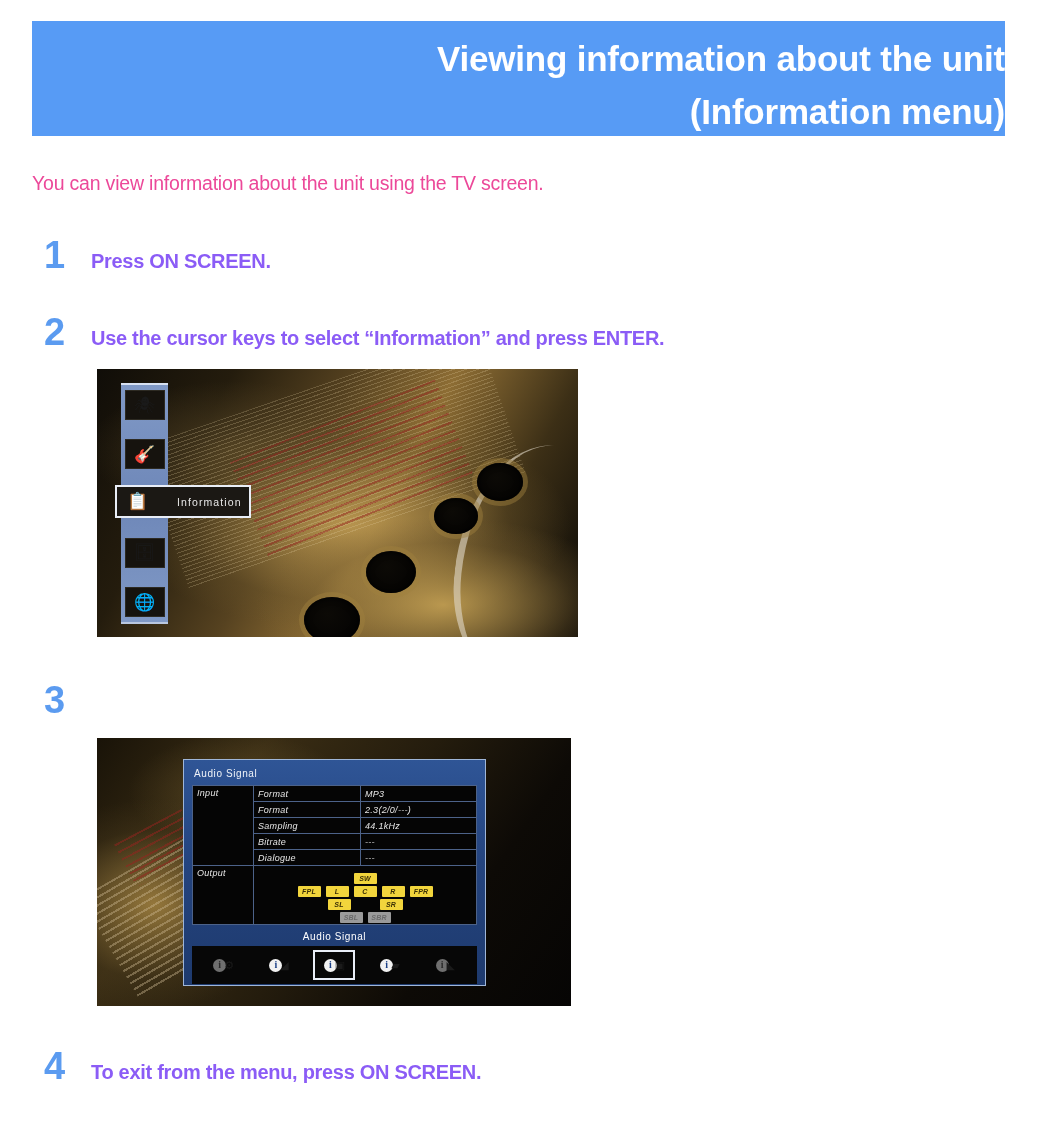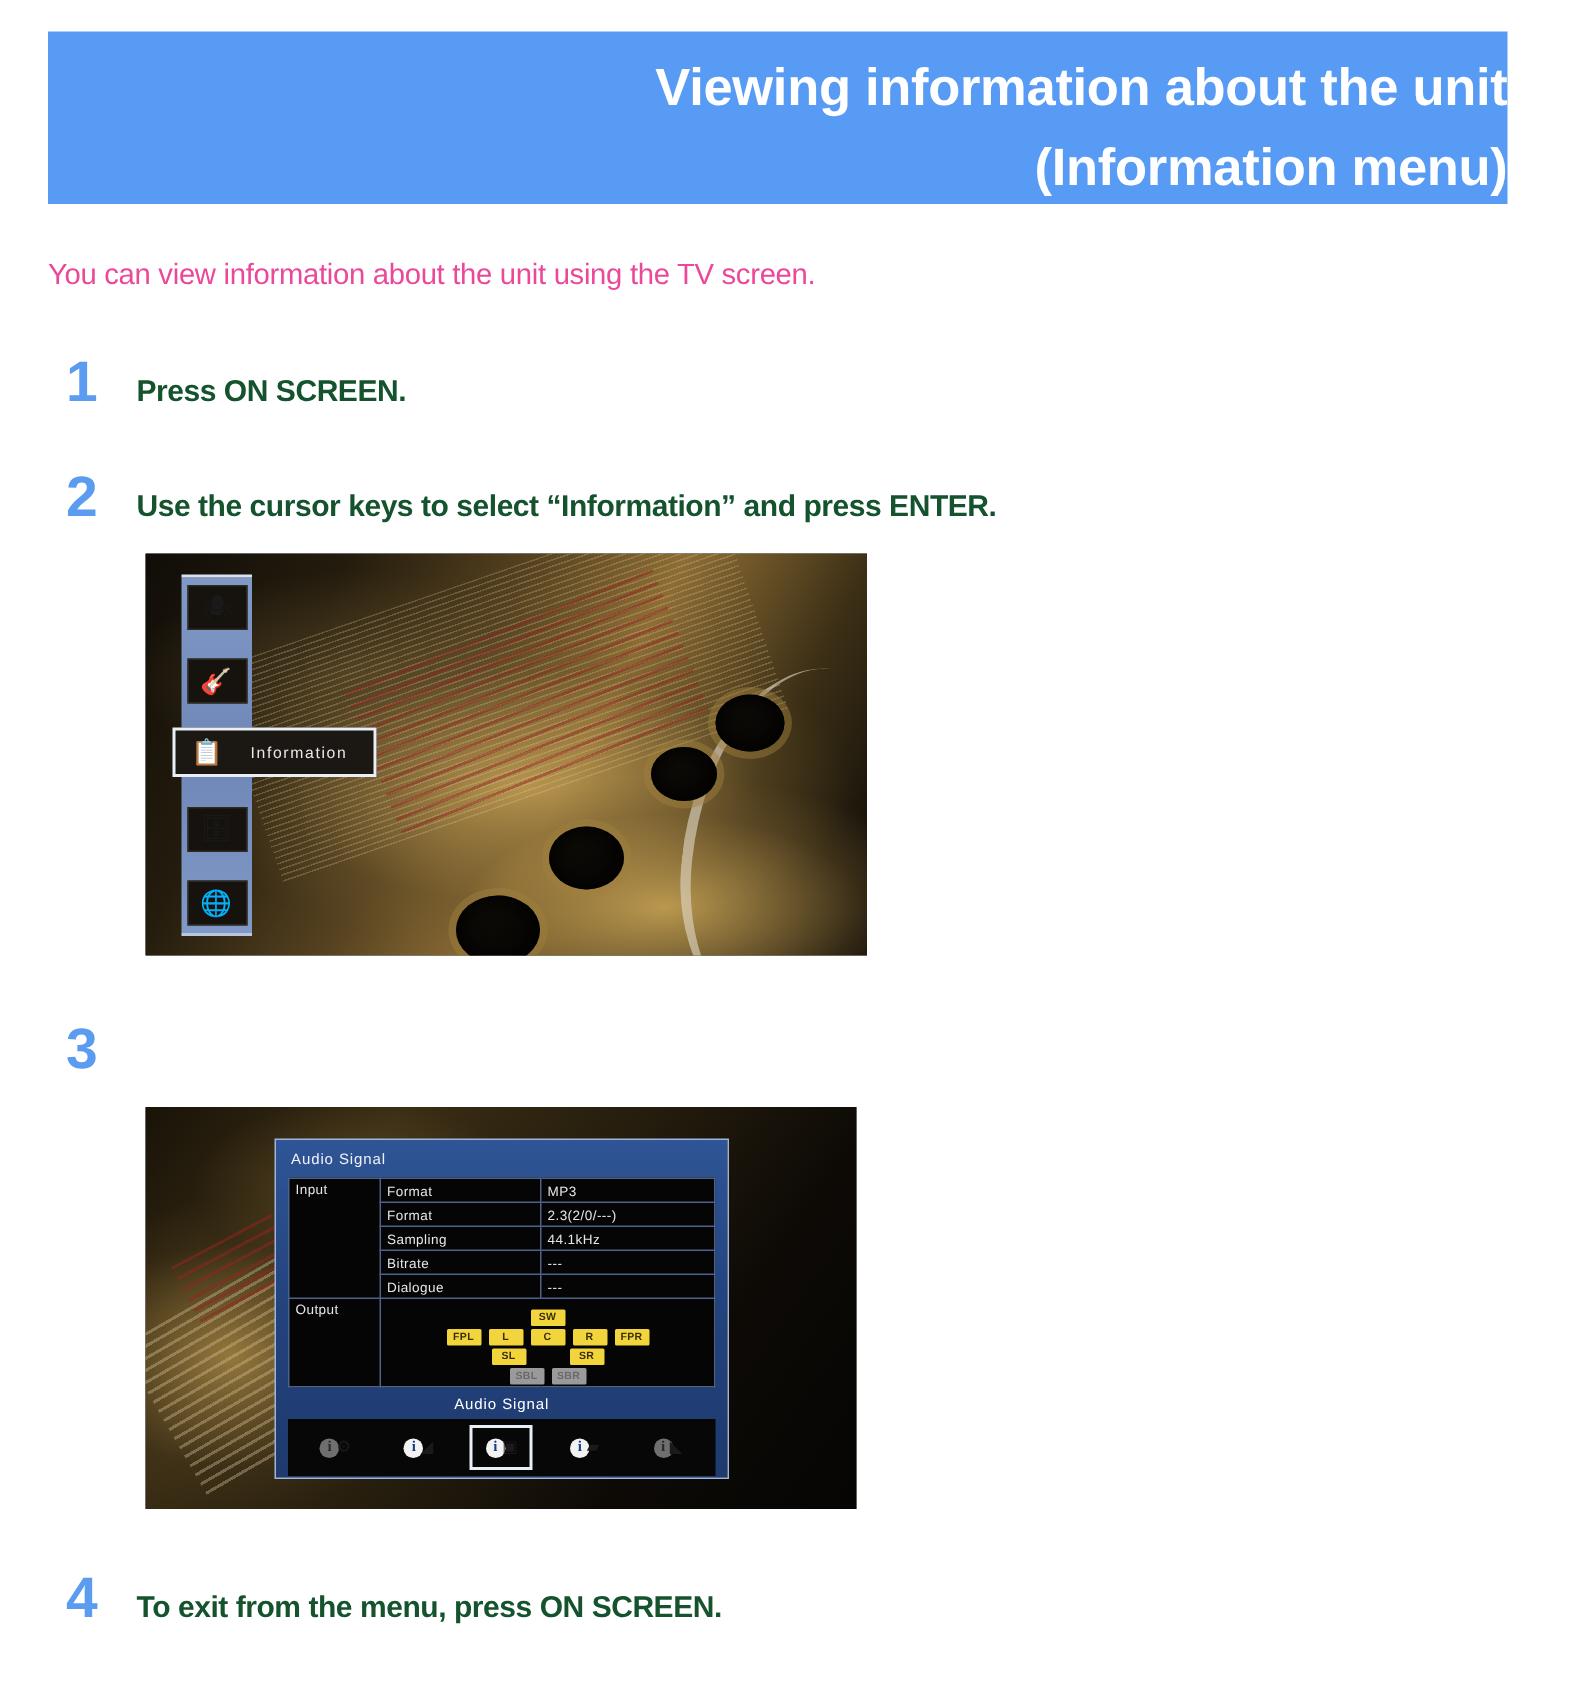--- a/index.html
+++ b/index.html
@@ -58,21 +58,21 @@
     color: #5b9bf0;
     font-size: 38px;
     font-weight: bold;
     width: 47px;
     flex: 0 0 47px;
     line-height: 1;
   }
   .step-text {
     font-size: 20px;
     font-weight: bold;
-    color: #14532d;
+    color: #8b5cf6;
     letter-spacing: -0.3px;
     line-height: 1;
   }
   .arrow-glyph { font-size: 19px; font-weight: normal; }
 
   #step1 { top: 236px; }
   #step2 { top: 313px; }
   #step3 { top: 681px; }
   #step4 { top: 1047px; }
 
@@ -181,21 +181,21 @@
   }
   .menu-selected .sel-icon {
     width: 34px; height: 25px;
     display: flex; align-items: center; justify-content: center;
     font-size: 17px;
   }
   .menu-selected .sel-label {
     color: #e8e8e8;
     font-size: 10.5px;
     letter-spacing: 1.1px;
-    margin-left: 12px;
+    margin-left: 22px;
   }
 
   
   .shot2 {
     position: absolute;
     left: 97px;
     top: 738px;
     width: 474px;
     height: 268px;
     overflow: hidden;
@@ -254,20 +254,21 @@
   }
   .osd-table td {
     border: 1px solid #4e6party;
     border: 1px solid #4c6289;
     color: #e6e6e6;
     font-size: 9px;
     letter-spacing: 0.3px;
     padding: 1px 4px;
     height: 13px;
     vertical-align: middle;
+    font-style: italic;
   }
   td.col-side { width: 52px; vertical-align: top; padding-top: 2px; }
   td.col-key { width: 98px; text-align: left; }
   td.col-val { text-align: left; }
 
   .speaker-cell { height: 78px; vertical-align: top; padding: 0; }
   .spk-wrap {
     width: 100%; height: 100%;
     display: flex; flex-direction: column;
     align-items: center; justify-content: center;

